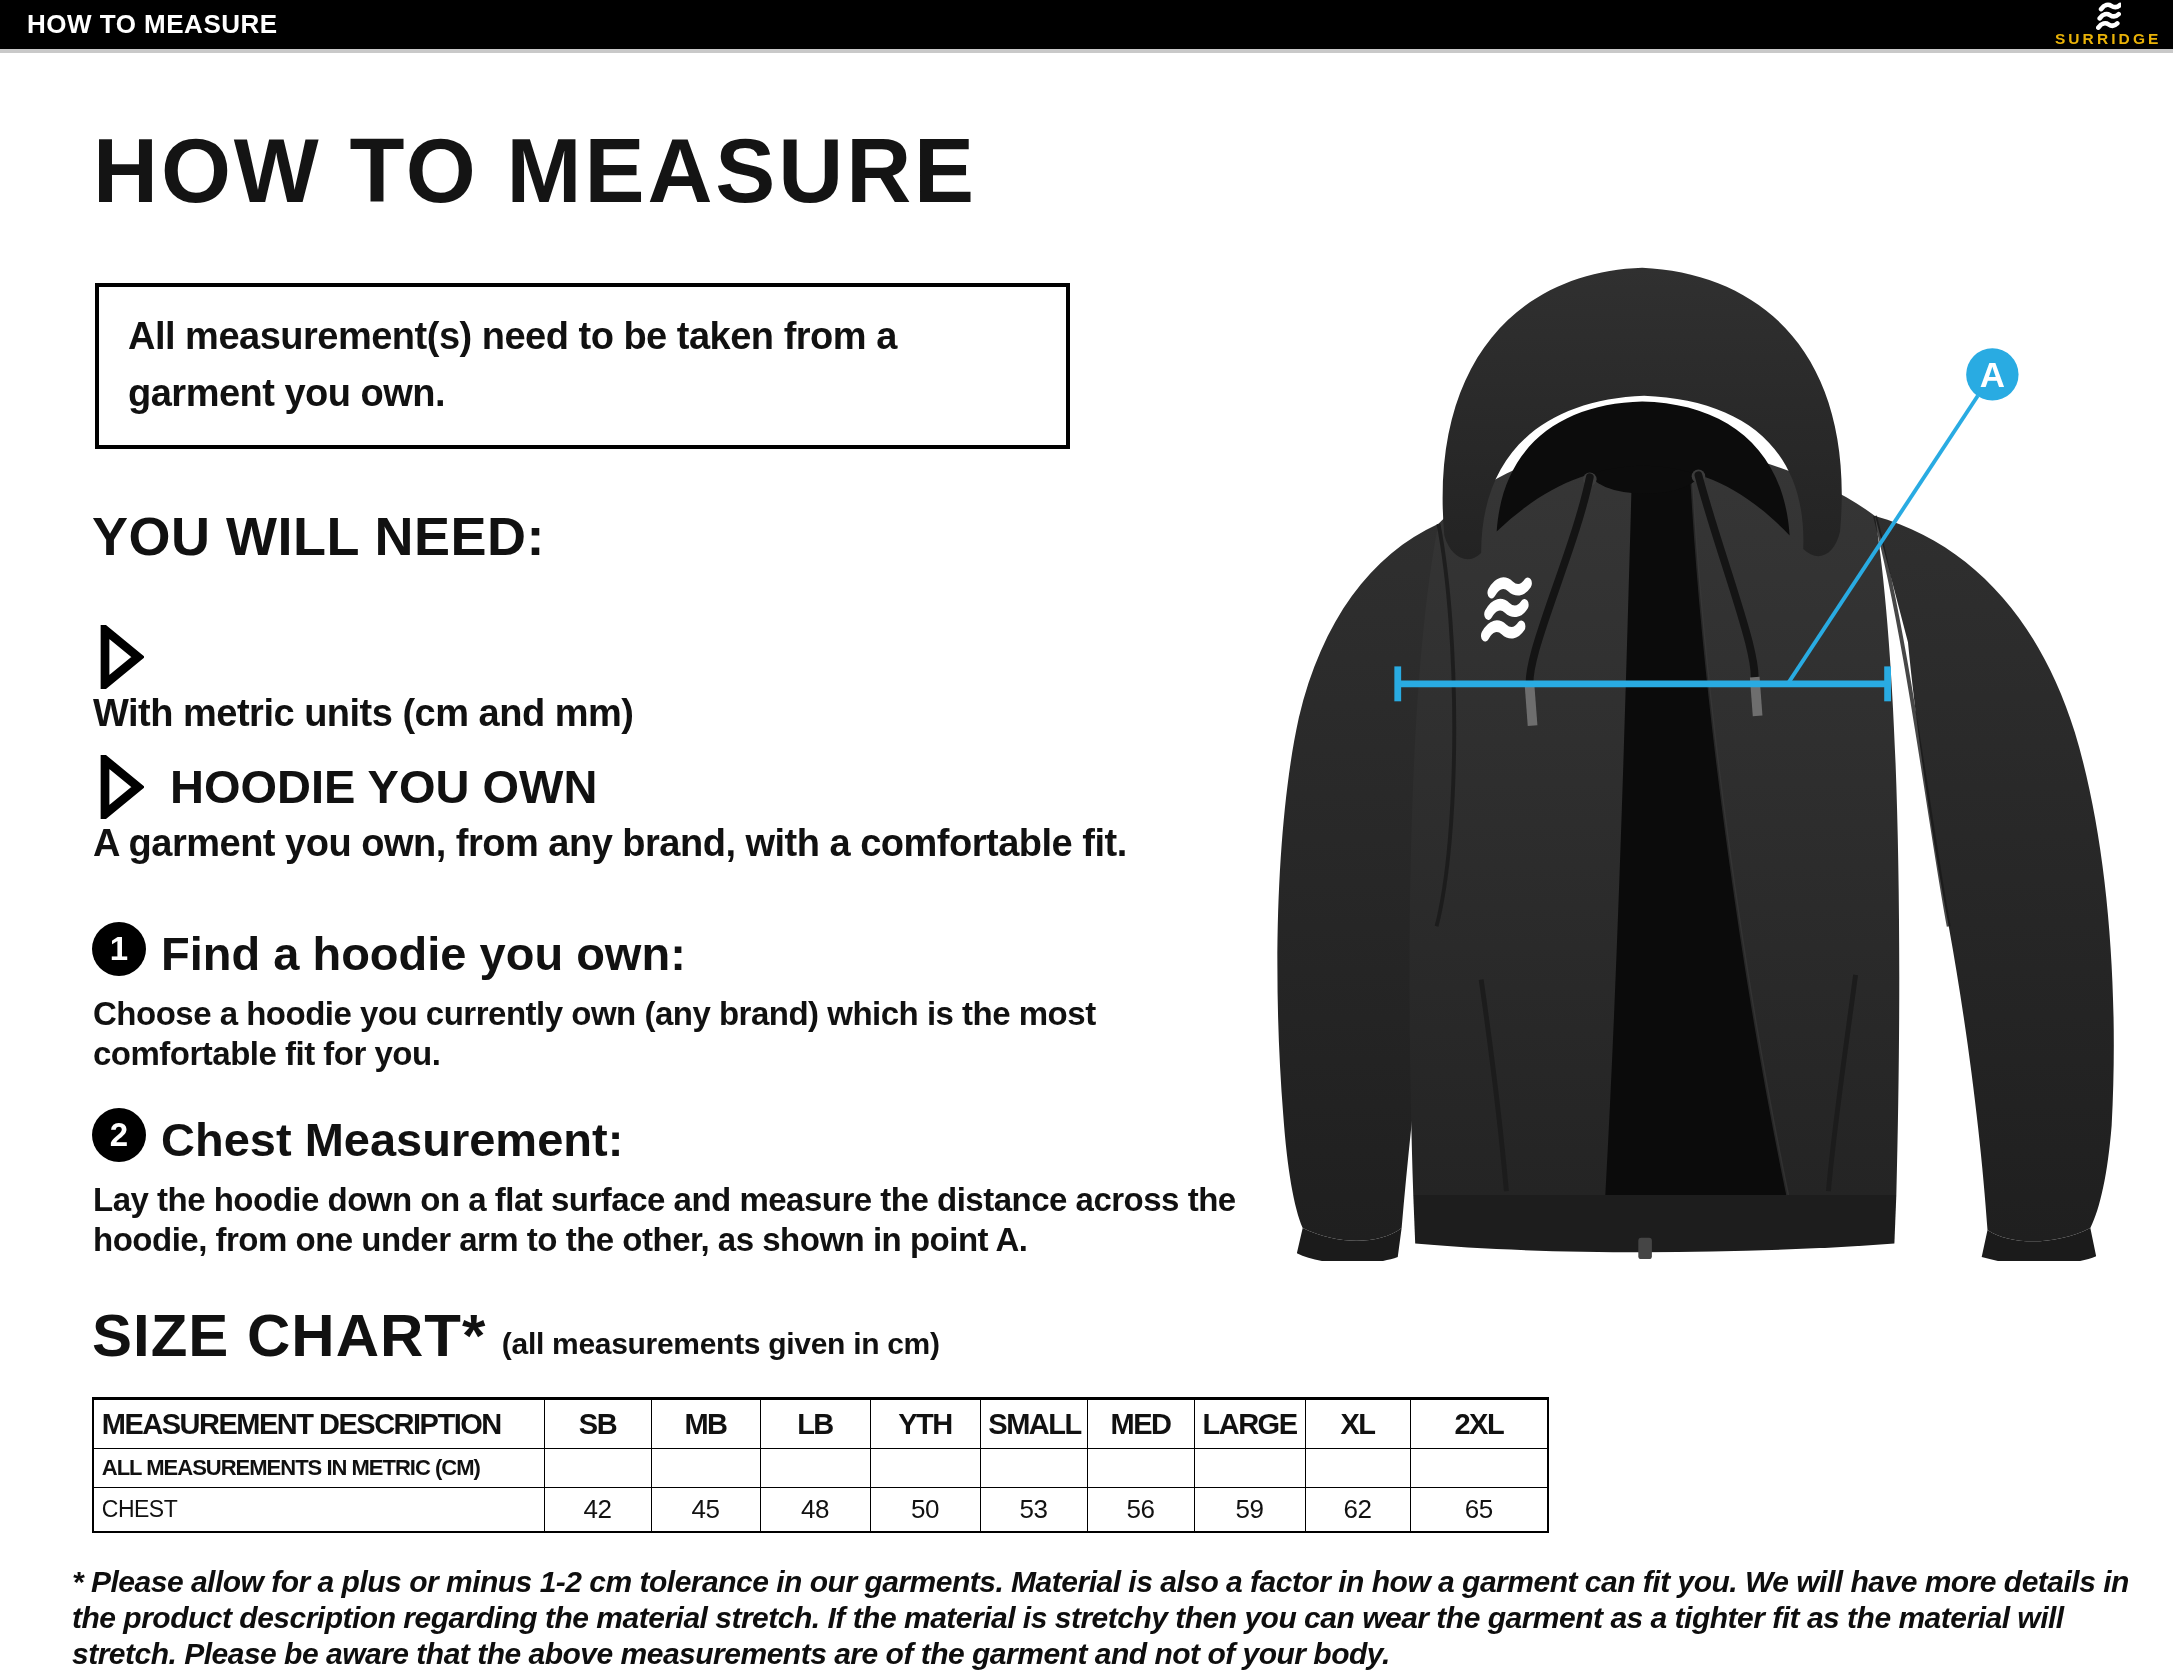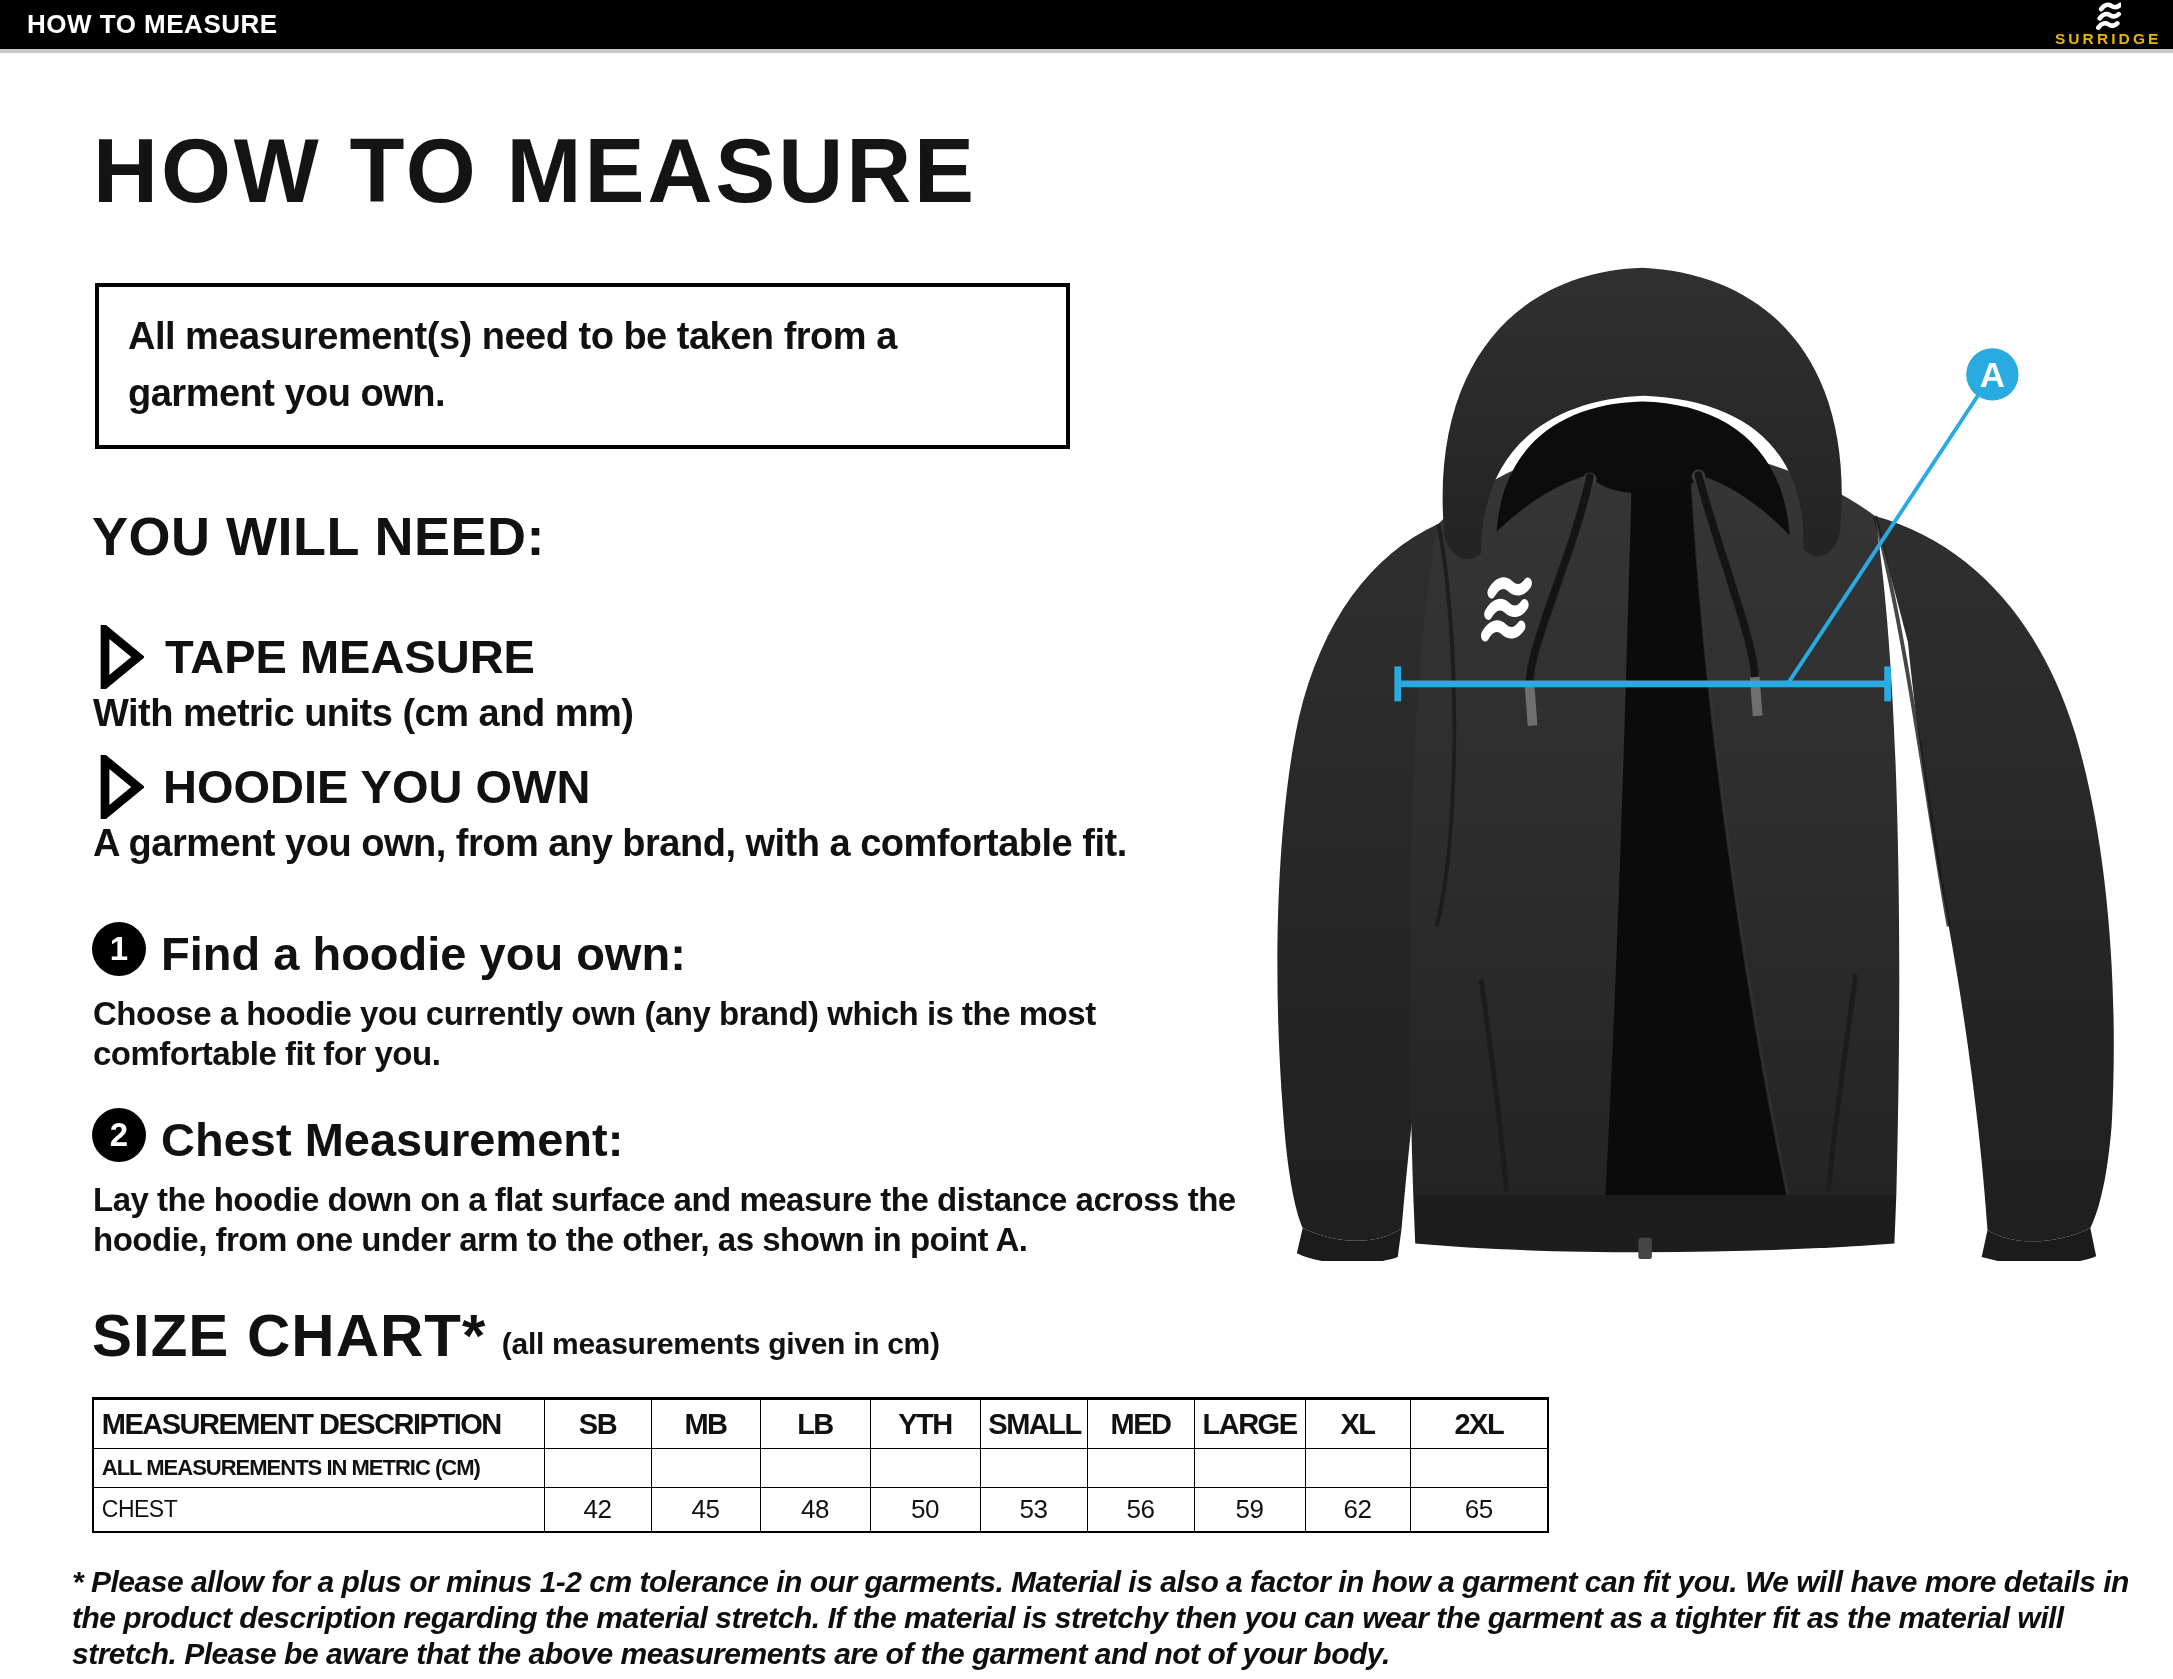--- a/index.html
+++ b/index.html
@@ -123,27 +123,26 @@
 
   <div id="notice-box" class="abs">
     <div id="notice-text">All measurement(s) need to be taken from a garment you own.</div>
   </div>
 
   <h2 id="ywn-title" class="abs">YOU WILL NEED:</h2>
 
   <svg class="abs need-icon" style="left:99px; top:625px;" viewBox="0 0 46 66">
     <polygon points="6,5 40,33 6,61" fill="none" stroke="#000" stroke-width="9" stroke-linejoin="miter"></polygon>
   </svg>
-  <div class="abs need-title" style="left:165px; top:633px;">TAPE MEASURE</div>
   <div class="abs need-desc" style="left:93px; top:693px;">With metric units (cm and mm)</div>
 
   <svg class="abs need-icon" style="left:99px; top:755px;" viewBox="0 0 46 66">
     <polygon points="6,5 40,33 6,61" fill="none" stroke="#000" stroke-width="9" stroke-linejoin="miter"></polygon>
   </svg>
-  <div class="abs need-title" style="left:163px; top:763px;">HOODIE YOU OWN</div>
+  <div class="abs need-title" style="left:170px; top:763px;">HOODIE YOU OWN</div>
   <div class="abs need-desc" style="left:93px; top:823px;">A garment you own, from any brand, with a comfortable fit.</div>
 
   <div class="abs step-badge" style="left:92px; top:922px;">
     <span>1</span>
   </div>
   <div class="abs step-title" style="left:161px; top:930px;">Find a hoodie you own:</div>
   <div class="abs step-desc" style="left:93px; top:994px; width:1164px;">Choose a hoodie you currently own (any brand) which is the most comfortable fit for you.</div>
 
   <div class="abs step-badge" style="left:92px; top:1108px;">
     <span>2</span>

